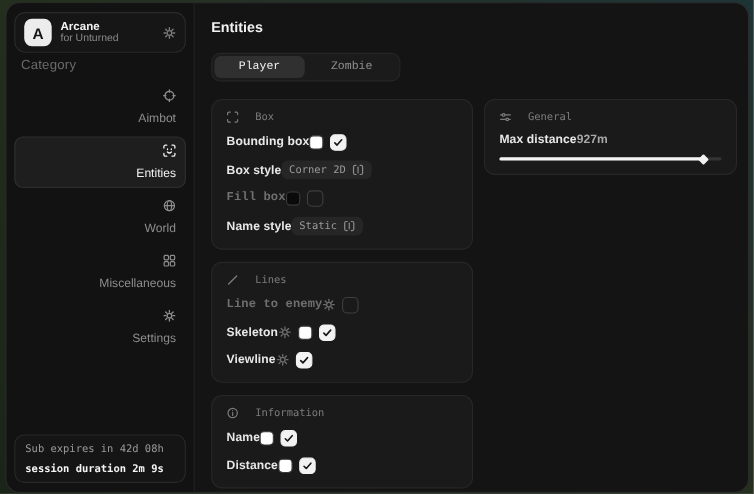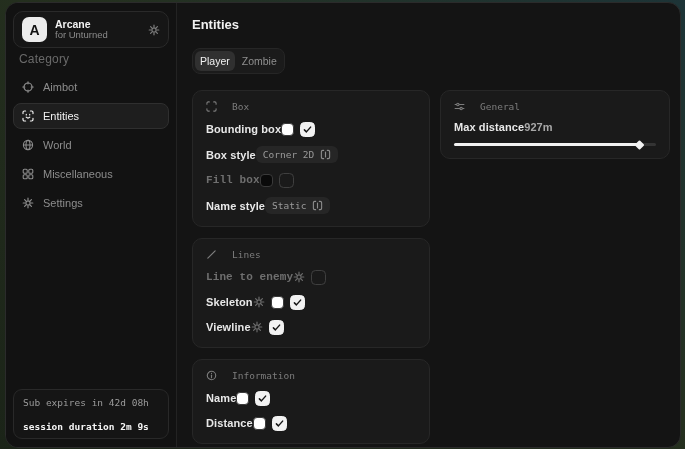--- a/index.html
+++ b/index.html
@@ -42,48 +42,48 @@
   .brand-sub { color:#8b8b8b; font-size:9.5px; }
   .brand-gear { color:#7d7d7d; display:flex; }
   .category-label {
     color:#6a6a6a; font-size:12px; margin:4px 6px 8px 6px; letter-spacing:.2px;
   }
   .nav { display:flex; flex-direction:column; gap:3px; }
   .nav-item {
     display:flex; align-items:flex-end; gap:9px;
     padding:6px 8px; border-radius:8px;
     color:#8d8d8d; font-size:11px;
-    border:1px solid transparent; cursor:pointer;
+    border:1px solid transparent; cursor:pointer;flex-direction:column;
   }
   .nav-item .nicon { display:flex; color:inherit; }
   .nav-item.active {
     background:#1e1e1e; border-color:#2f2f2f; color:#f1f1f1;
   }
   .sidebar-bottom { margin-top:auto; }
   .status-card {
     border:1px solid #292929; border-radius:9px;
     padding:7px 9px 6px 9px; background:#151515;
   }
   .status-line1 {
     font-family:"DejaVu Sans Mono", monospace;
-    color:#9b9b9b; font-size:9.5px; margin-bottom:13px; white-space:nowrap;
+    color:#9b9b9b; font-size:9.5px; margin-bottom:7px; white-space:nowrap;
   }
   .status-line2 {
     font-family:"DejaVu Sans Mono", monospace;
     color:#f5f5f5; font-size:9.5px; font-weight:bold; white-space:nowrap;
   }
   
   .main { flex:1; padding:14px 10px 14px 15px; overflow:hidden; }
   .page-title { color:#f2f2f2; font-size:13px; font-weight:bold; margin-bottom:16px; }
   .tabs {
     display:inline-flex; background:#1b1b1b; border:1px solid #262626;
     border-radius:8px; padding:2px; gap:2px; margin-bottom:16px;
   }
   .tab {
-    font-size:10.5px; color:#8f8f8f; padding:4px 5px; border-radius:6px; cursor:pointer;
+    font-size:10.5px; color:#8f8f8f; padding:4px 22px; border-radius:6px; cursor:pointer;font-family:Liberation Mono, monospace;
   }
   .tab.active { background:#303030; color:#f1f1f1; }
   .columns { display:flex; gap:10px; align-items:flex-start; }
   .col-left { width:238px; flex:0 0 238px; display:flex; flex-direction:column; gap:11px; }
   .col-right { flex:1; }
   .card {
     background:#1a1a1a; border:1px solid #272727; border-radius:10px;
     padding:10px 13px 12px 13px;
   }
   .card-header {

